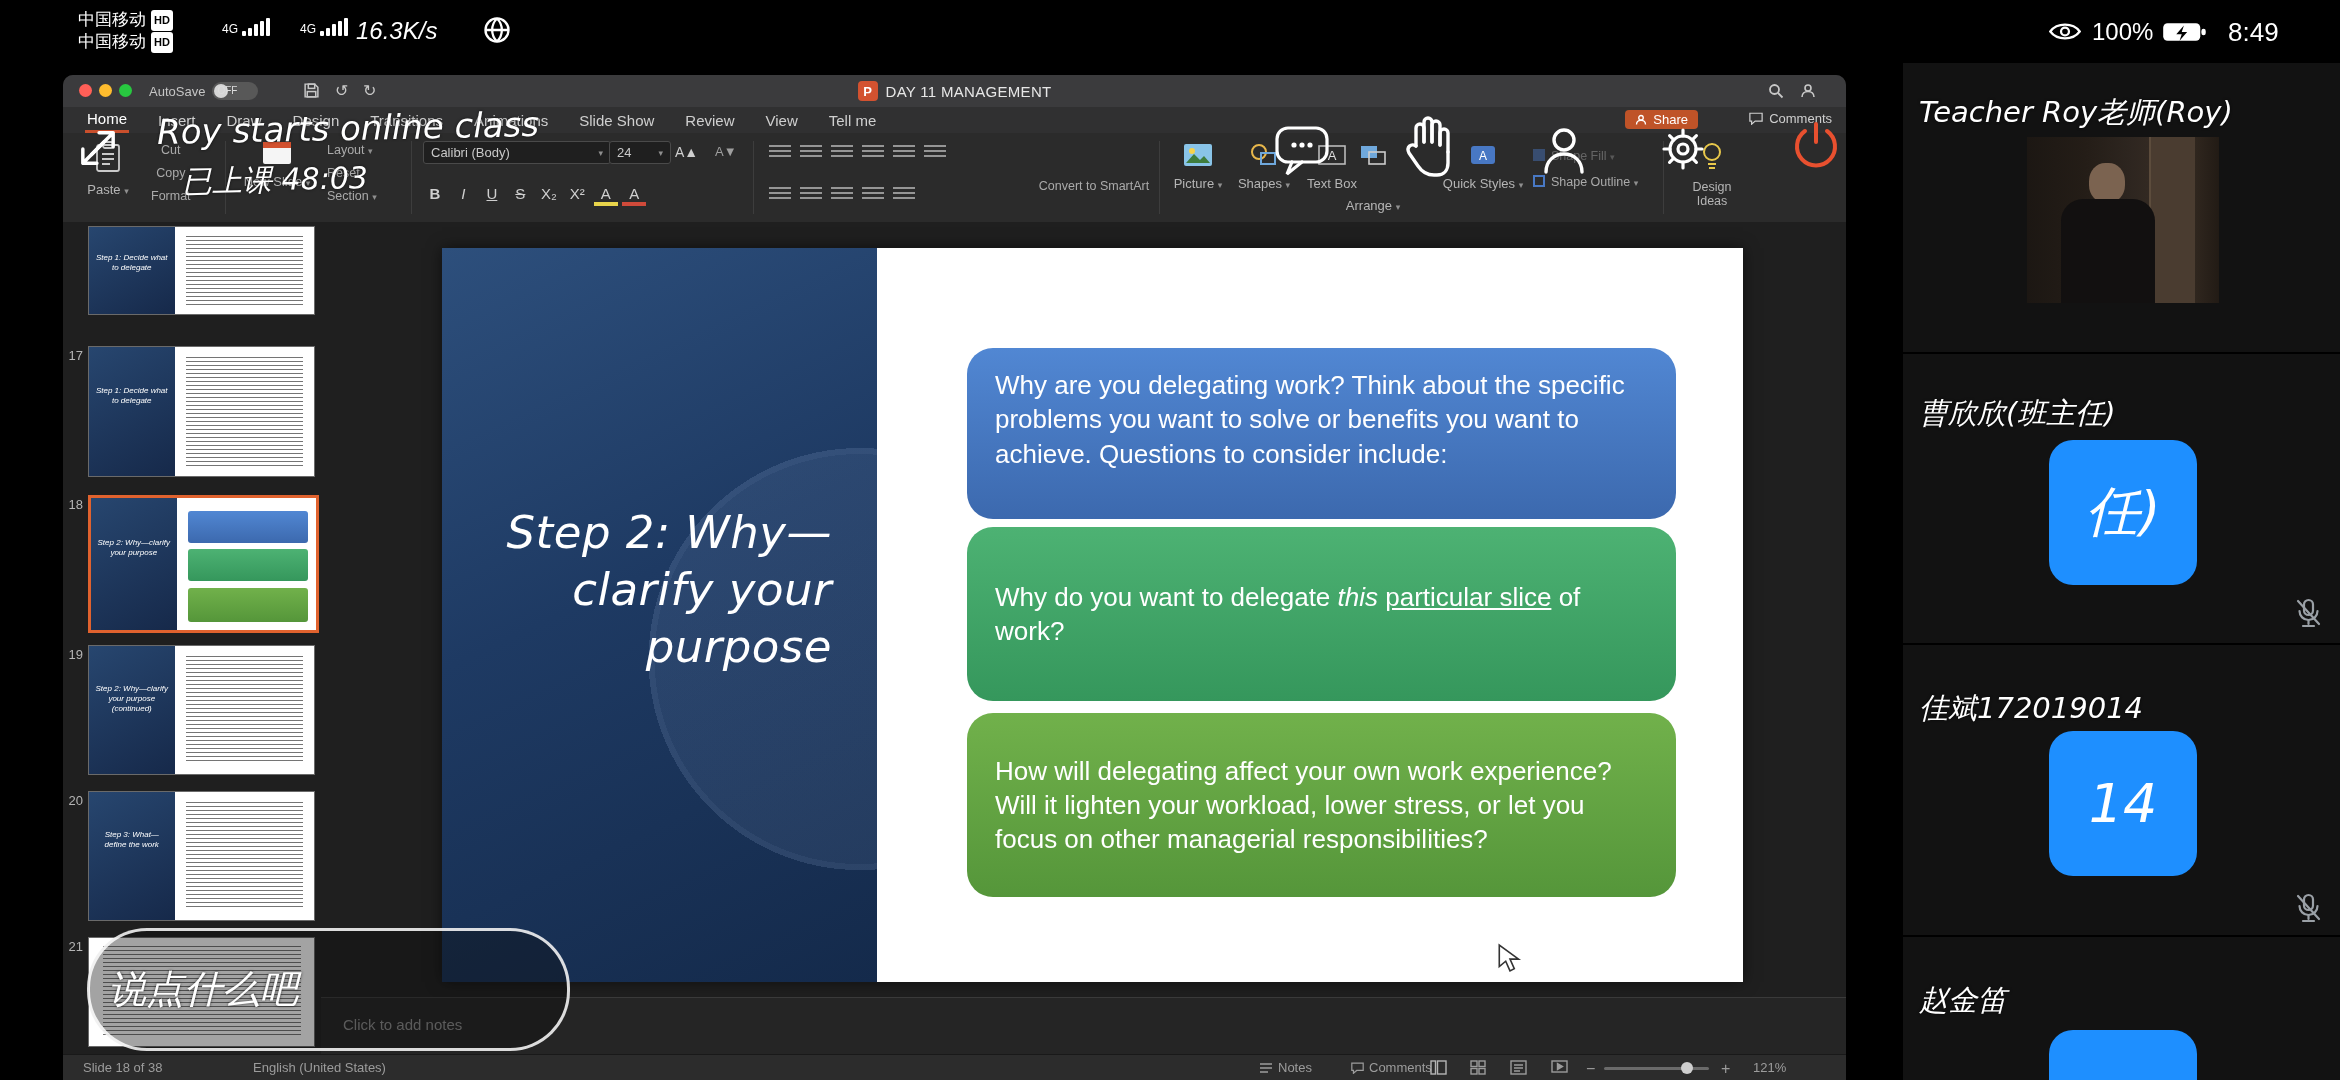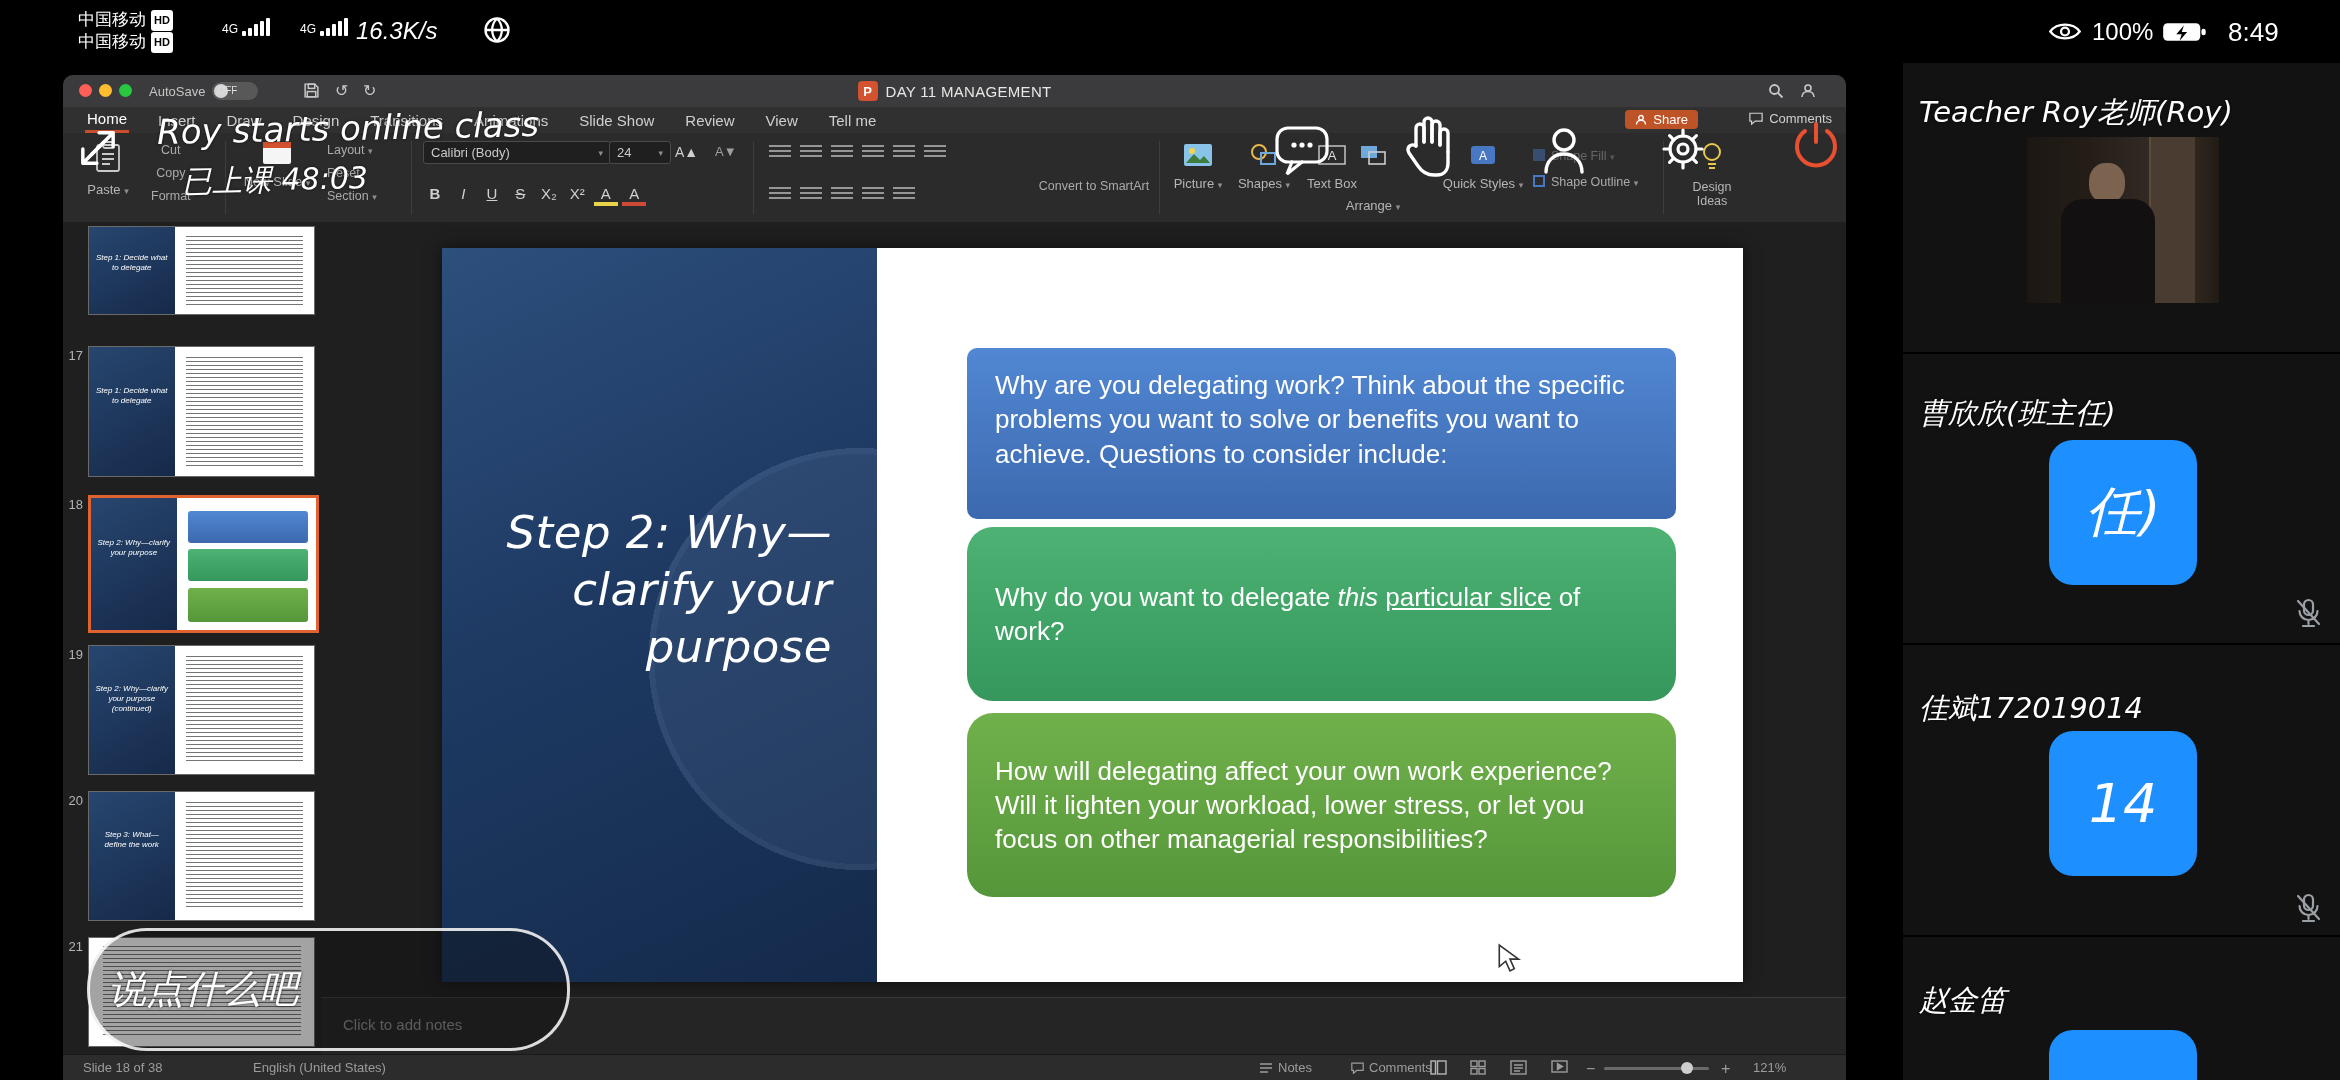--- a/index.html
+++ b/index.html
@@ -392,21 +392,21 @@
       </div>
 
       <div id="slide">
         <div id="slide-left">
           <div id="slide-title">
             <div>Step 2: Why—</div>
             <div>clarify your</div>
             <div>purpose</div>
           </div>
         </div>
-        <div class="sbox" style="top:100px;height:171px;background:linear-gradient(180deg,#5187D3,#3c69ae);border-radius:10px;">
+        <div class="sbox" style="top:100px;height:171px;background:linear-gradient(180deg,#5187D3,#3c69ae);">
           <span>Why are you delegating work? Think about the specific problems you want to solve or benefits you want to achieve. Questions to consider include:</span>
         </div>
         <div class="sbox" style="top:279px;height:174px;background:linear-gradient(180deg,#4DB273,#35975c);display:flex;align-items:center;">
           <span><span>Why do you want to delegate </span><span style="font-style:italic;">this </span><span style="text-decoration:underline;">particular slice</span><span> of work?</span></span>
         </div>
         <div class="sbox" style="top:465px;height:184px;background:linear-gradient(180deg,#71B14B,#55963a);display:flex;align-items:center;">
           <span>How will delegating affect your own work experience? Will it lighten your workload, lower stress, or let you focus on other managerial responsibilities?</span>
         </div>
         <div class="abs" style="left:1055px;top:695px;">
           <svg width="26" height="30" viewBox="0 0 24 28">

